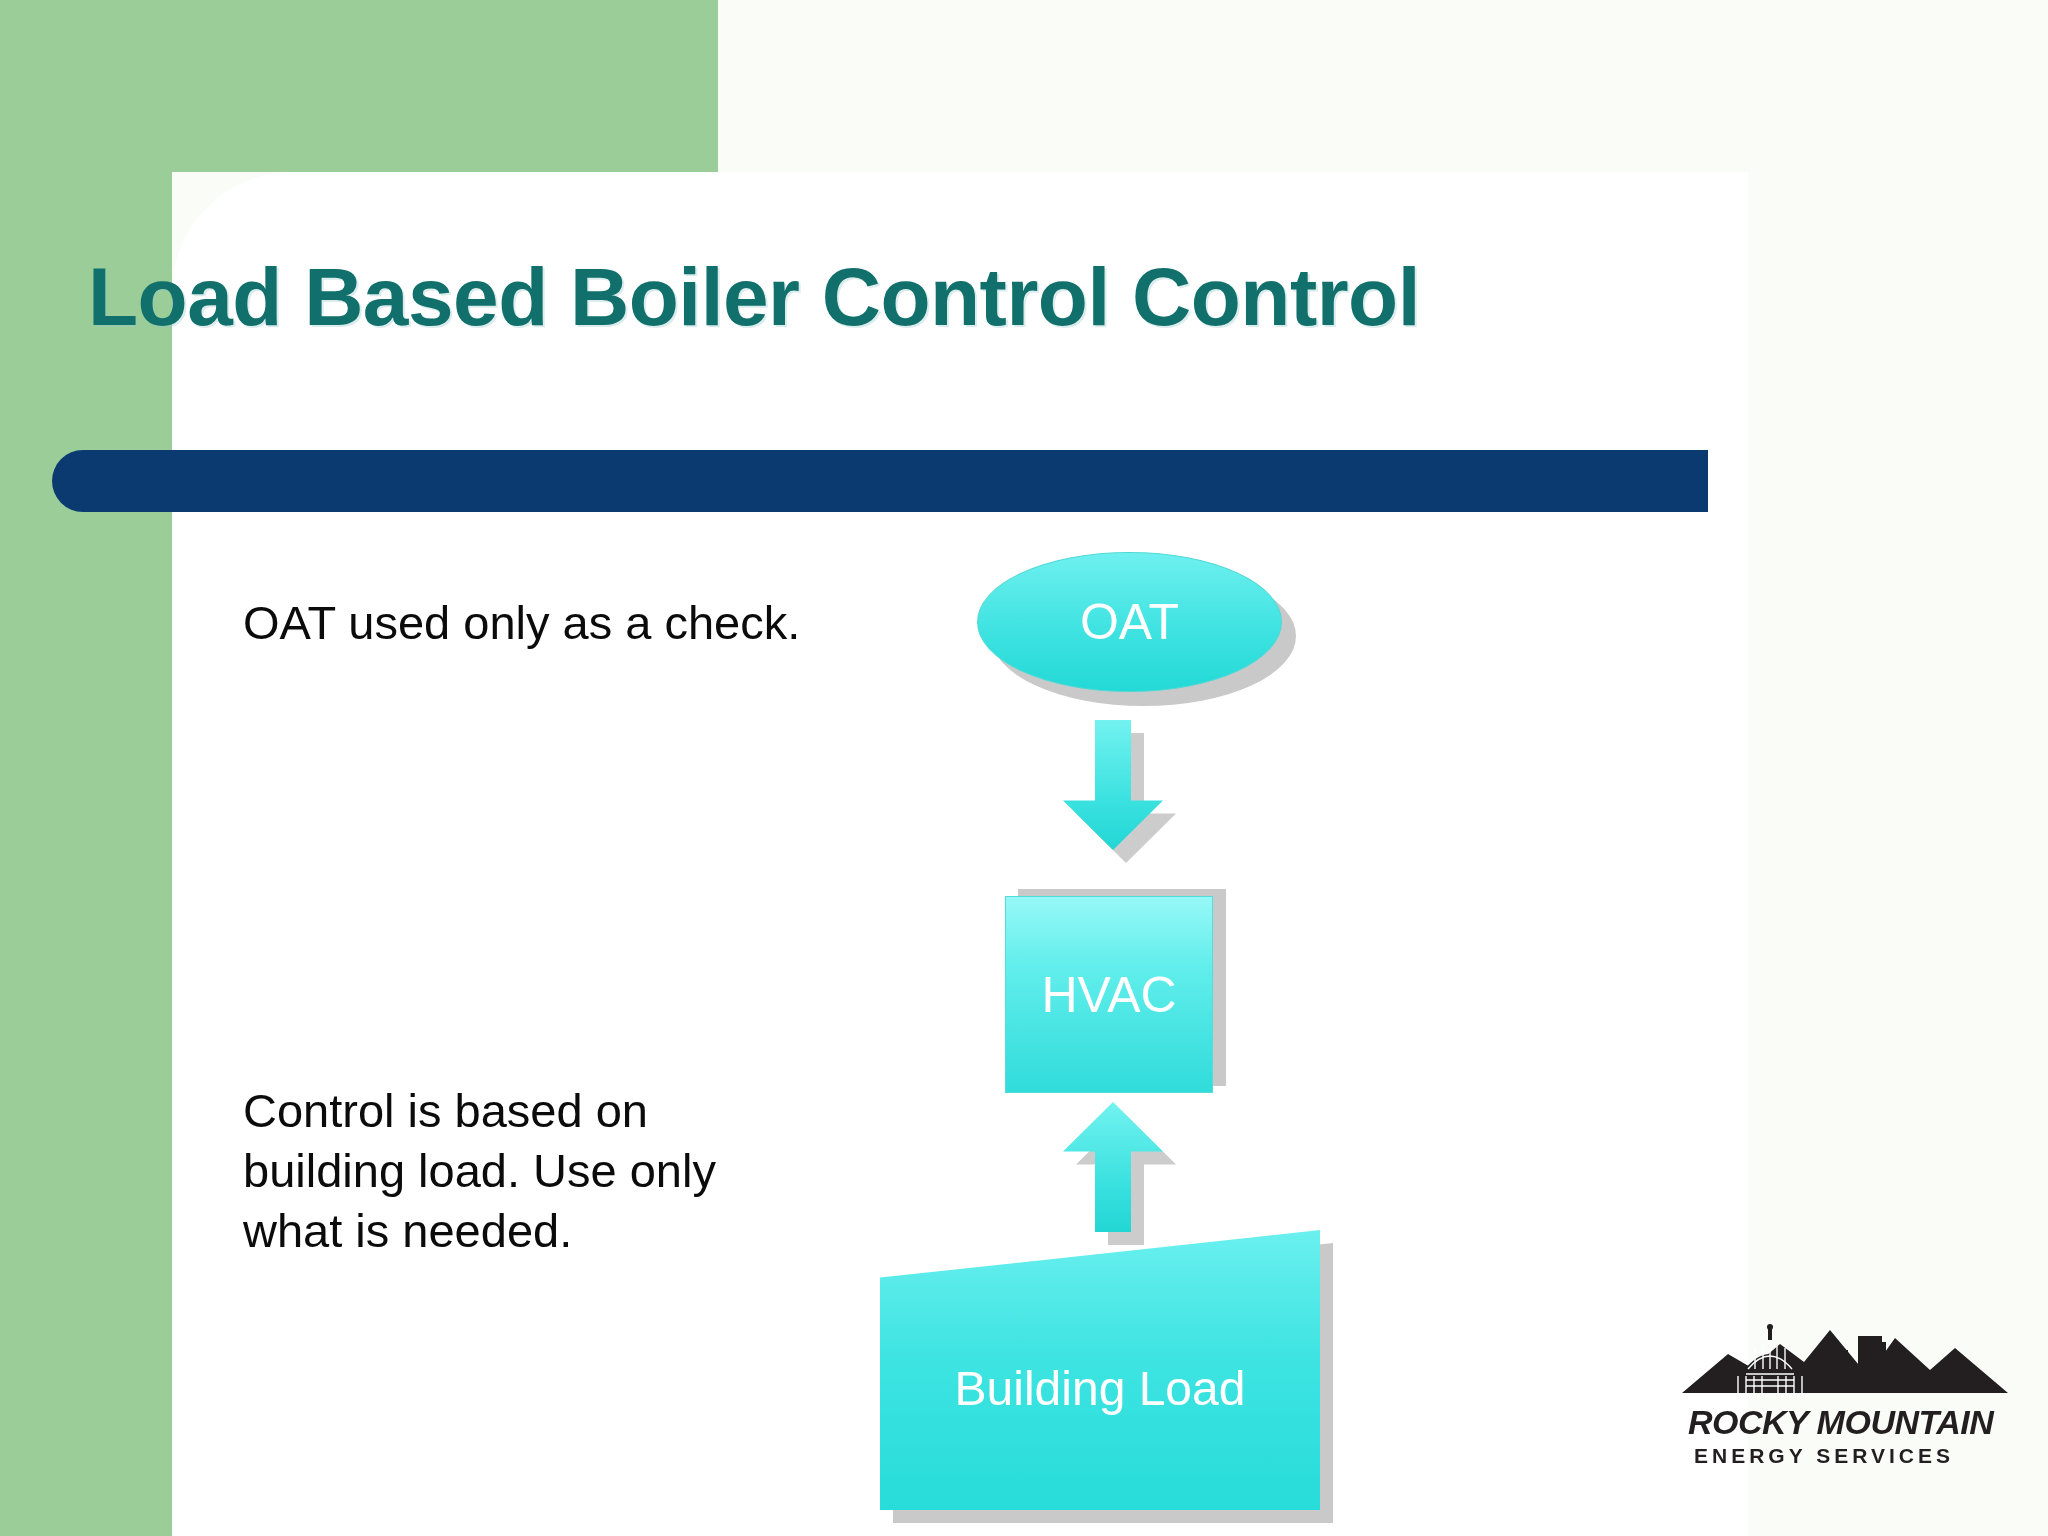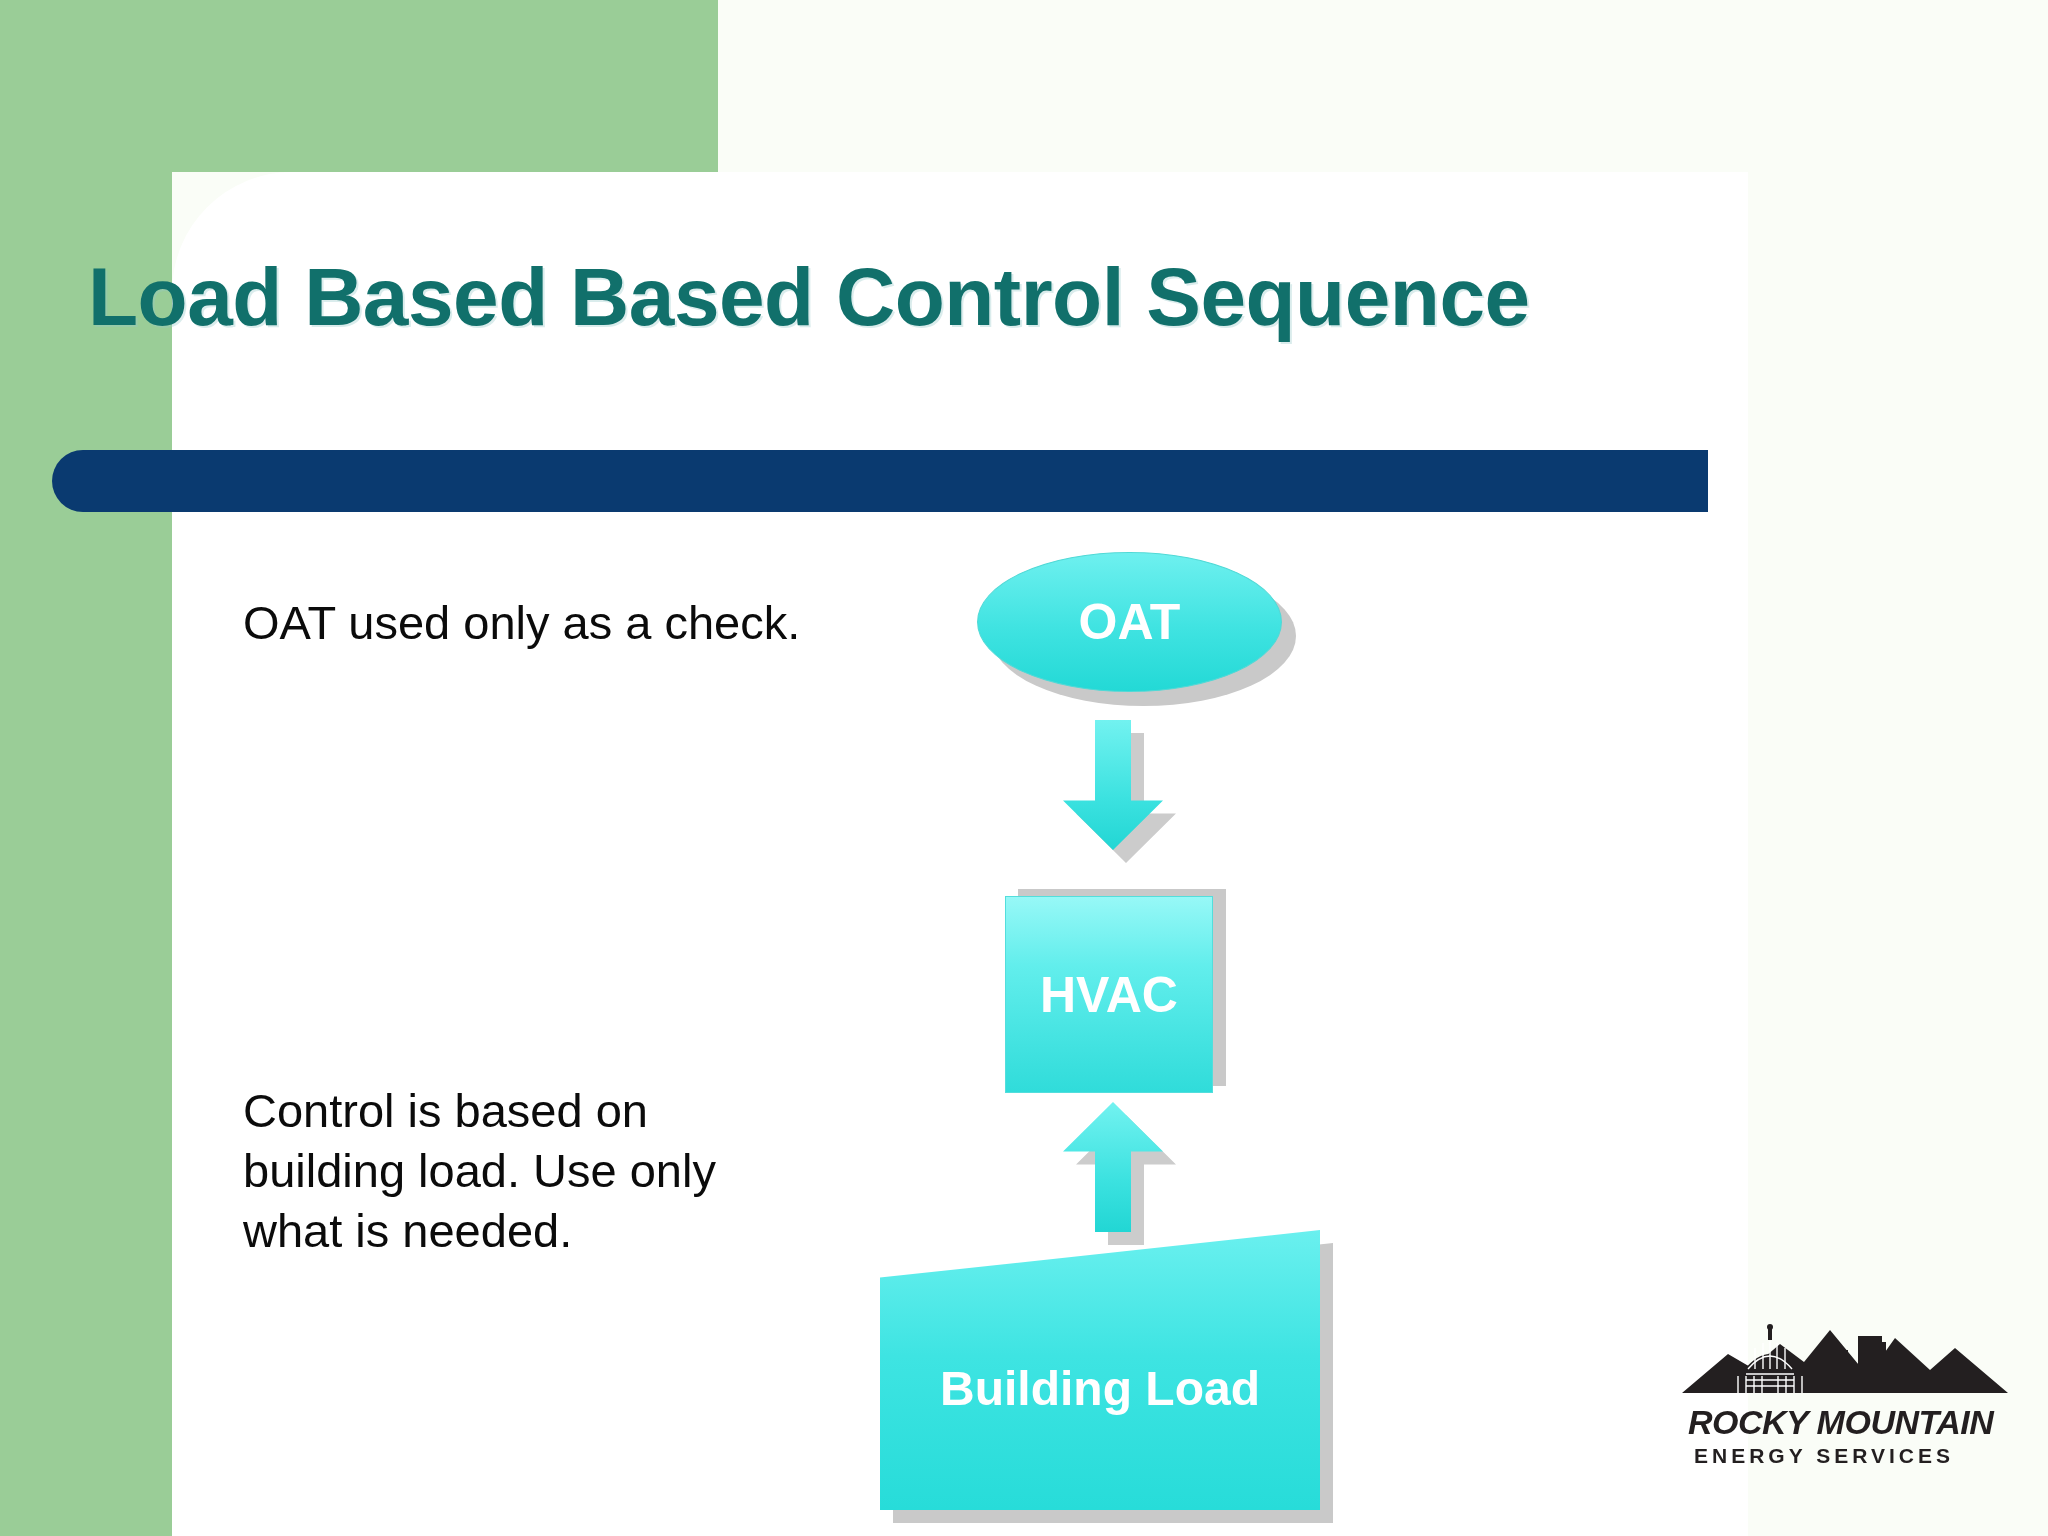--- a/index.html
+++ b/index.html
@@ -139,21 +139,21 @@
     border: 1px solid #50d9d6;
     box-sizing: border-box;
     display: flex;
     align-items: center;
     justify-content: center;
   }
   .node-label {
     color: #ffffff;
     font-size: 50px;
     line-height: 1;
-    font-weight: bold;
+    font-weight: normal;
   }
 
   
   .arrow-down {
     position: absolute;
     left: 183px;
     top: 180px;
     width: 100px;
     height: 130px;
   }
@@ -281,21 +281,21 @@
 
 <div id="slide">
 
   <div class="slide-backdrop"></div>
 
   <div class="green-block"></div>
   <div class="green-strip"></div>
 
   <div class="white-card"></div>
 
-  <div class="slide-title">Load Based Based Control Sequence</div>
+  <div class="slide-title">Load Based Boiler Control Control</div>
 
   <div class="rule-bar"></div>
 
   <div class="body-text text-control-note">Control is based on
 building load. Use only
 what is needed.</div>
 
   <div class="body-text text-oat-note">OAT used only as a check.</div>
 
   <div class="diagram">

